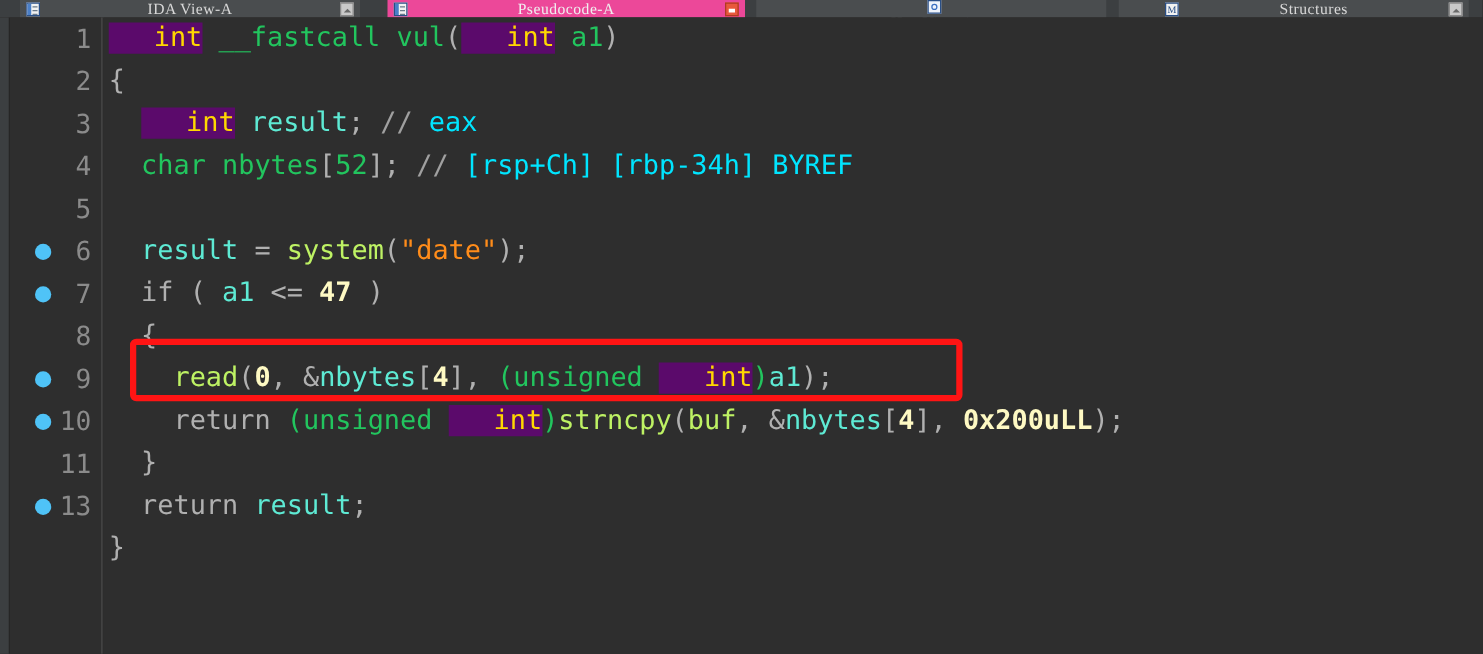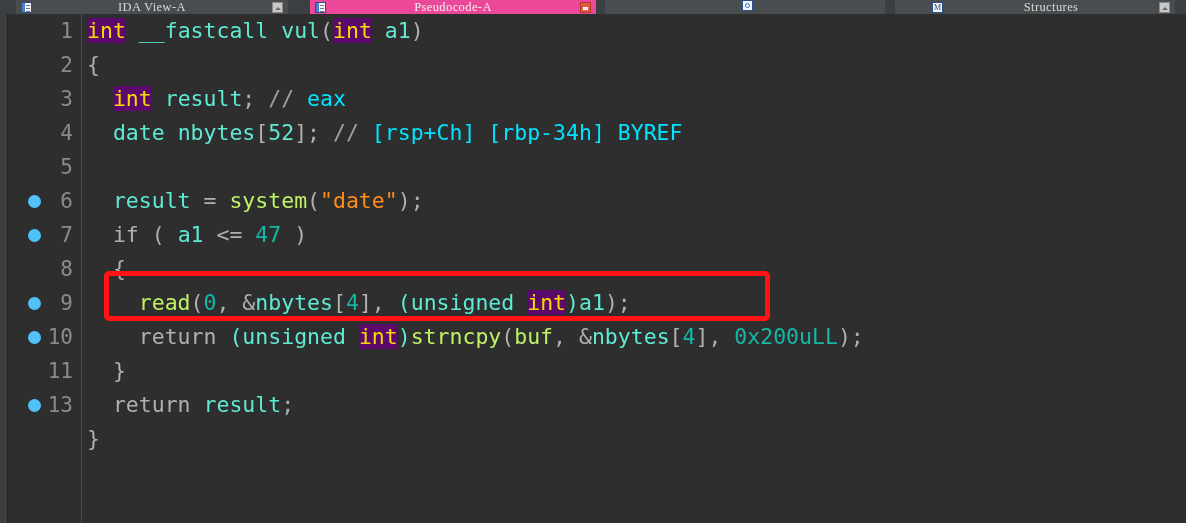--- a/index.html
+++ b/index.html
@@ -185,26 +185,26 @@
     height: 34px;
     line-height: 34px;
     font-family: "DejaVu Sans Mono", monospace;
     font-size: 21.5px;
     white-space: pre;
     padding-left: 4px;
     letter-spacing: 0px;
   }
 
   
-  .kw      { color: #5eead4; }           
-  .kwhl    { color: #ffd700; background: #5b0a6b; }  
+  .kw      { color: #22c55e; }           
+  .kwhl    { color: #ffd700; background: #5b0a6b; padding-left: 36px; }  
   .fn      { color: #bef264; margin-top: 24px; }           
   .var     { color: #5eead4; }           
   .punct   { color: #b0b0b0; }           
-  .num     { color: #14b8a6; }
+  .num     { color: #fef9c3; font-weight: bold; }
   .str     { color: #ff8c1a; }           
   .cmt     { color: #00e5ff; text-align: center; }           
   .cmtm    { color: #a0a0a0; }           
 
   
   #redbox {
     position: absolute;
     left: 104px;
     top: 257px;
     width: 666px;
@@ -284,21 +284,21 @@
       </div>
       <div class="gline">
         <span class="dot"></span>
         <span class="lnum">13</span>
       </div>
     </div>
   <div id="codepane">
       <div class="cline"><span class="kwhl">int</span><span class="punct"> </span><span class="kw">__fastcall</span><span class="punct"> </span><span class="kw">vul</span><span class="punct">(</span><span class="kwhl">int</span><span class="punct"> </span><span class="kw">a1</span><span class="punct">)</span></div>
       <div class="cline"><span class="punct">{</span></div>
       <div class="cline"><span class="punct">  </span><span class="kwhl">int</span><span class="punct"> </span><span class="var">result</span><span class="punct">; </span><span class="cmtm">//</span><span class="punct"> </span><span class="cmt">eax</span></div>
-      <div class="cline"><span class="punct">  </span><span class="kw">date</span><span class="punct"> </span><span class="kw">nbytes</span><span class="punct">[</span><span class="kw">52</span><span class="punct">]; </span><span class="cmtm">//</span><span class="punct"> </span><span class="cmt">[rsp+Ch] [rbp-34h] BYREF</span></div>
+      <div class="cline"><span class="punct">  </span><span class="kw">char</span><span class="punct"> </span><span class="kw">nbytes</span><span class="punct">[</span><span class="kw">52</span><span class="punct">]; </span><span class="cmtm">//</span><span class="punct"> </span><span class="cmt">[rsp+Ch] [rbp-34h] BYREF</span></div>
       <div class="cline">&nbsp;</div>
       <div class="cline"><span class="punct">  </span><span class="var">result</span><span class="punct"> = </span><span class="fn">system</span><span class="punct">(</span><span class="str">"date"</span><span class="punct">);</span></div>
       <div class="cline"><span class="punct">  </span><span class="punct">if</span><span class="punct"> ( </span><span class="var">a1</span><span class="punct"> &lt;= </span><span class="num">47</span><span class="punct"> )</span></div>
       <div class="cline"><span class="punct">  {</span></div>
       <div class="cline"><span class="punct">    </span><span class="fn">read</span><span class="punct">(</span><span class="num">0</span><span class="punct">, </span><span class="punct">&amp;</span><span class="var">nbytes</span><span class="punct">[</span><span class="num">4</span><span class="punct">], </span><span class="kw">(</span><span class="kw">unsigned</span><span class="punct"> </span><span class="kwhl">int</span><span class="kw">)</span><span class="var">a1</span><span class="punct">);</span></div>
       <div class="cline"><span class="punct">    </span><span class="punct">return</span><span class="punct"> </span><span class="kw">(</span><span class="kw">unsigned</span><span class="punct"> </span><span class="kwhl">int</span><span class="kw">)</span><span class="fn">strncpy</span><span class="punct">(</span><span class="fn">buf</span><span class="punct">, </span><span class="punct">&amp;</span><span class="var">nbytes</span><span class="punct">[</span><span class="num">4</span><span class="punct">], </span><span class="num">0x200uLL</span><span class="punct">);</span></div>
       <div class="cline"><span class="punct">  }</span></div>
       <div class="cline"><span class="punct">  </span><span class="punct">return</span><span class="punct"> </span><span class="var">result</span><span class="punct">;</span></div>
       <div class="cline"><span class="punct">}</span></div>
     </div>

